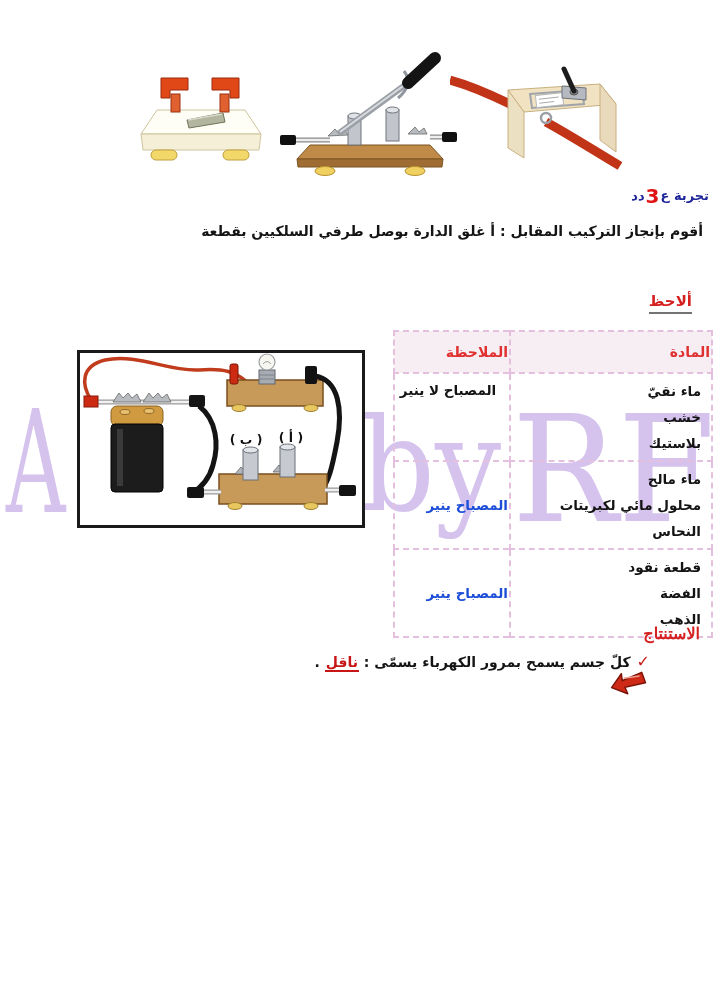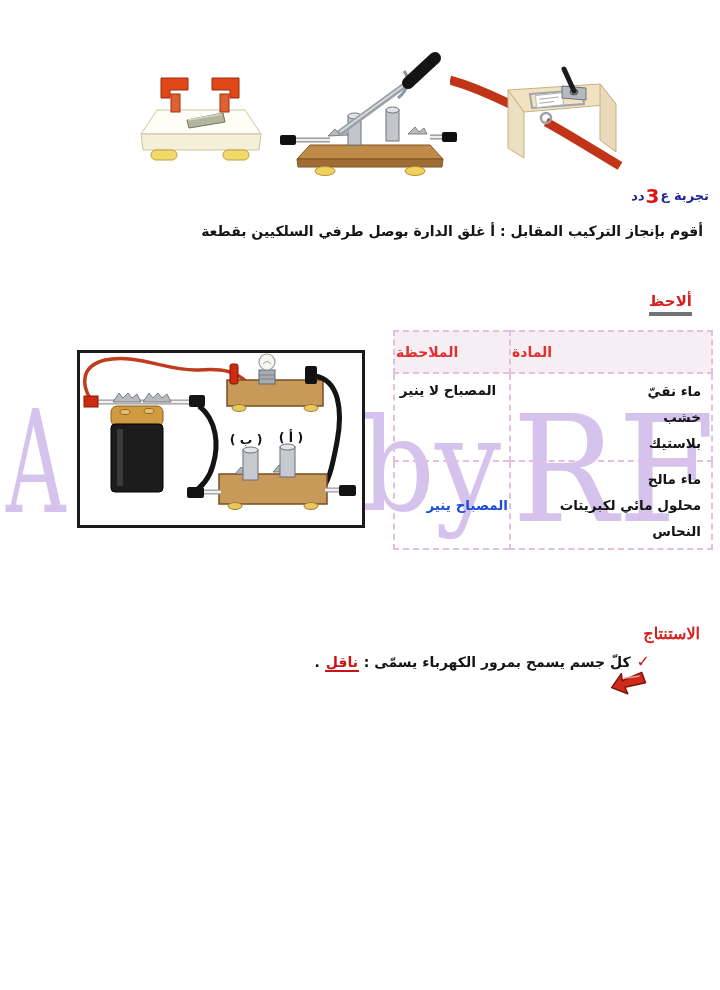--- a/index.html
+++ b/index.html
@@ -8,29 +8,29 @@
   .abs{position:absolute;}
   .ar{direction:rtl;font-family:"DejaVu Sans",sans-serif;font-weight:bold;color:#141414;}
   
   .wm{position:absolute;z-index:1;font-family:"DejaVu Serif",serif;color:#cbb5ea;opacity:.8;
       transform-origin:left top;line-height:1;user-select:none;}
   .content{position:absolute;inset:0;z-index:2;}
   
   .exp-title{top:184px;right:11px;font-size:13px;color:#20279a;font-weight:bold;direction:rtl;white-space:nowrap;}
   .exp-title .num{color:#e01414;font-size:20px;vertical-align:-3px;padding:0 1px;}
   .intro{right:17px;width:340px;text-align:right;font-size:14px;line-height:20px;white-space:nowrap;}
-  .observe{top:292px;right:28px;font-size:15px;color:#d61f1f;border-bottom:4px solid #737373;
+  .observe{top:292px;right:28px;font-size:15px;color:#d61f1f;border-bottom:2px solid #737373;
            padding-bottom:2px;font-weight:bold;direction:rtl;}
   
   table.obs{position:absolute;left:393px;top:330px;width:318px;border-collapse:collapse;
             table-layout:fixed;direction:rtl;background:transparent;}
   table.obs col.c-mat{width:202px;}
   table.obs col.c-obs{width:116px;}
   table.obs th,table.obs td{border:2px dashed #e5c0de;font-weight:bold;}
-  table.obs th{height:38px;background:#f7eef4;color:#e03030;font-size:14px;text-align:left;}
+  table.obs th{height:38px;background:#f7eef4;color:#e03030;font-size:14px;text-align:right;}
   td.mat{font-size:13.5px;text-align:right;padding:4px 10px;line-height:26px;color:#141414;}
   td.obs-top{font-size:13.5px;text-align:center;vertical-align:top;padding:8px 8px 0 0;color:#141414;}
   td.obs-mid{font-size:13.5px;text-align:right;vertical-align:middle;color:#1d4ed8;}
   tr.r1{height:80px;} tr.r2{height:57px;} tr.r3{height:82px;}
   
   .concl-h{top:624px;right:20px;font-size:16px;color:#d61f1f;font-weight:bold;direction:rtl;font-family:Liberation Serif, serif;}
   .bullet{right:70px;font-size:14px;white-space:nowrap;}
   .bullet .check{color:#c81616;font-size:16px;padding-left:6px;}
   .bullet .term{color:#c81616;border-bottom:2px solid #c81616;padding:0 1px;}
   svg text{font-family:"DejaVu Sans",sans-serif;font-weight:bold;}
@@ -184,20 +184,28 @@
           </td>
           <td class="obs-top">المصباح لا ينير</td>
         </tr>
         <tr class="r2">
           <td class="mat">
             <div>ماء مالح</div>
             <div>محلول مائي لكبريتات النحاس</div>
           </td>
           <td class="obs-mid">المصباح ينير</td>
         </tr>
+        <tr class="r3">
+          <td class="mat">
+            <div>قطعة نقود</div>
+            <div>الفضة</div>
+            <div>الذهب</div>
+          </td>
+          <td class="obs-mid">المصباح ينير</td>
+        </tr>
       </tbody>
     </table>
 
     <div class="abs concl-h">الاستنتاج</div>
 
     <div class="abs ar bullet" style="top:652px;text-align:center;">
       <span class="check">✓</span><span>كلّ جسم يسمح بمرور الكهرباء يسمّى :</span>
       <span class="term">ناقل</span>
       <span>.</span>
     </div>

